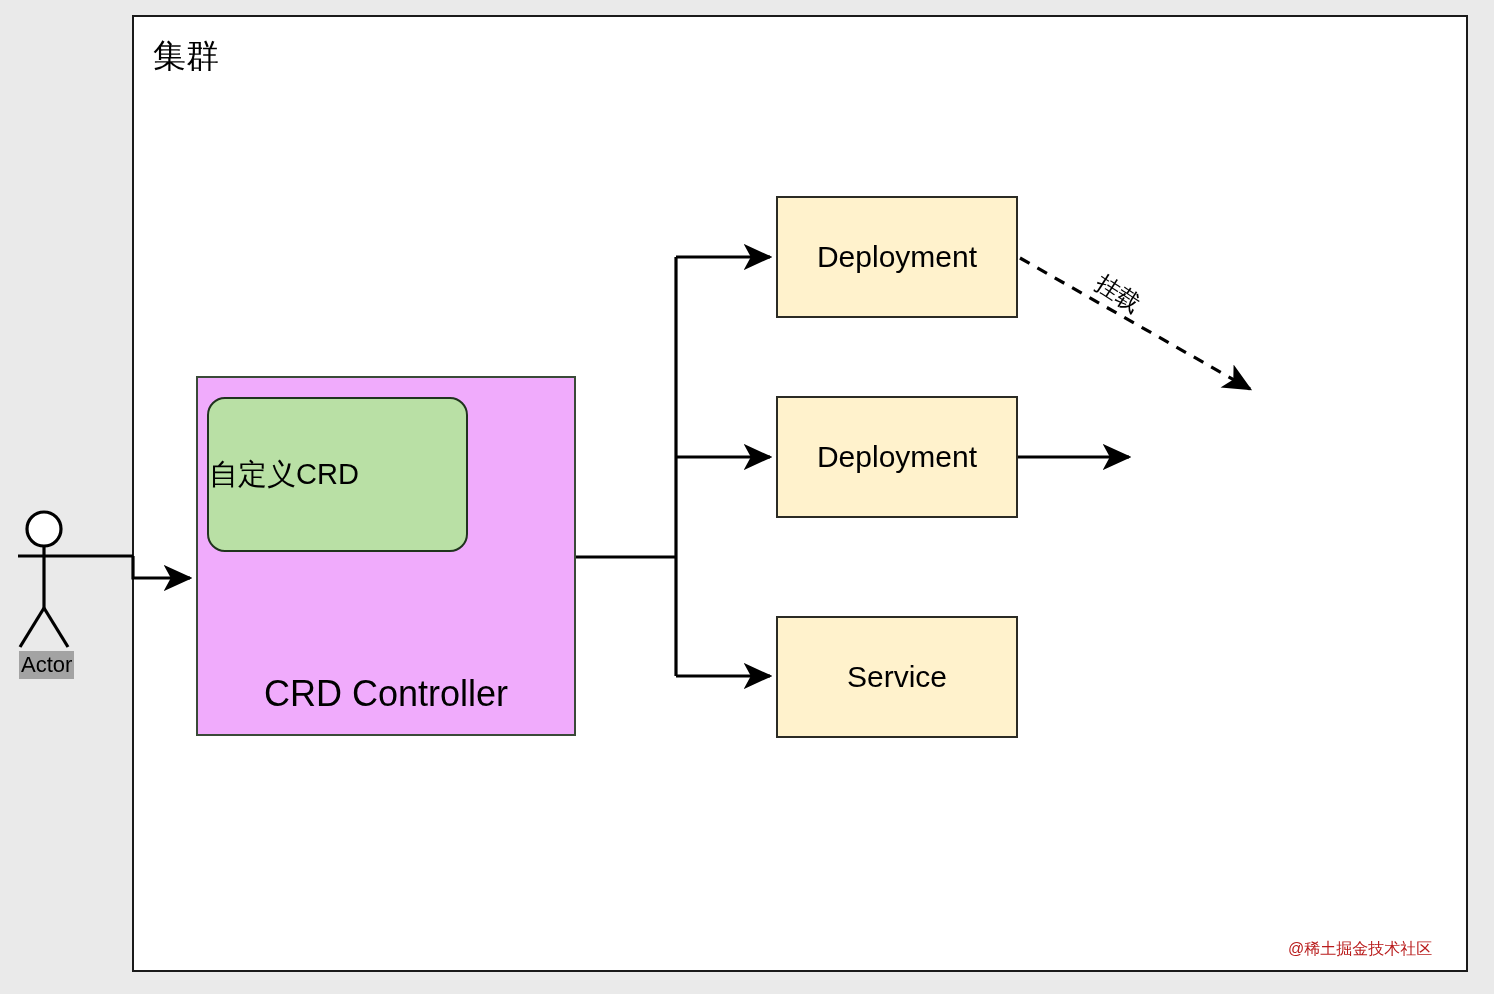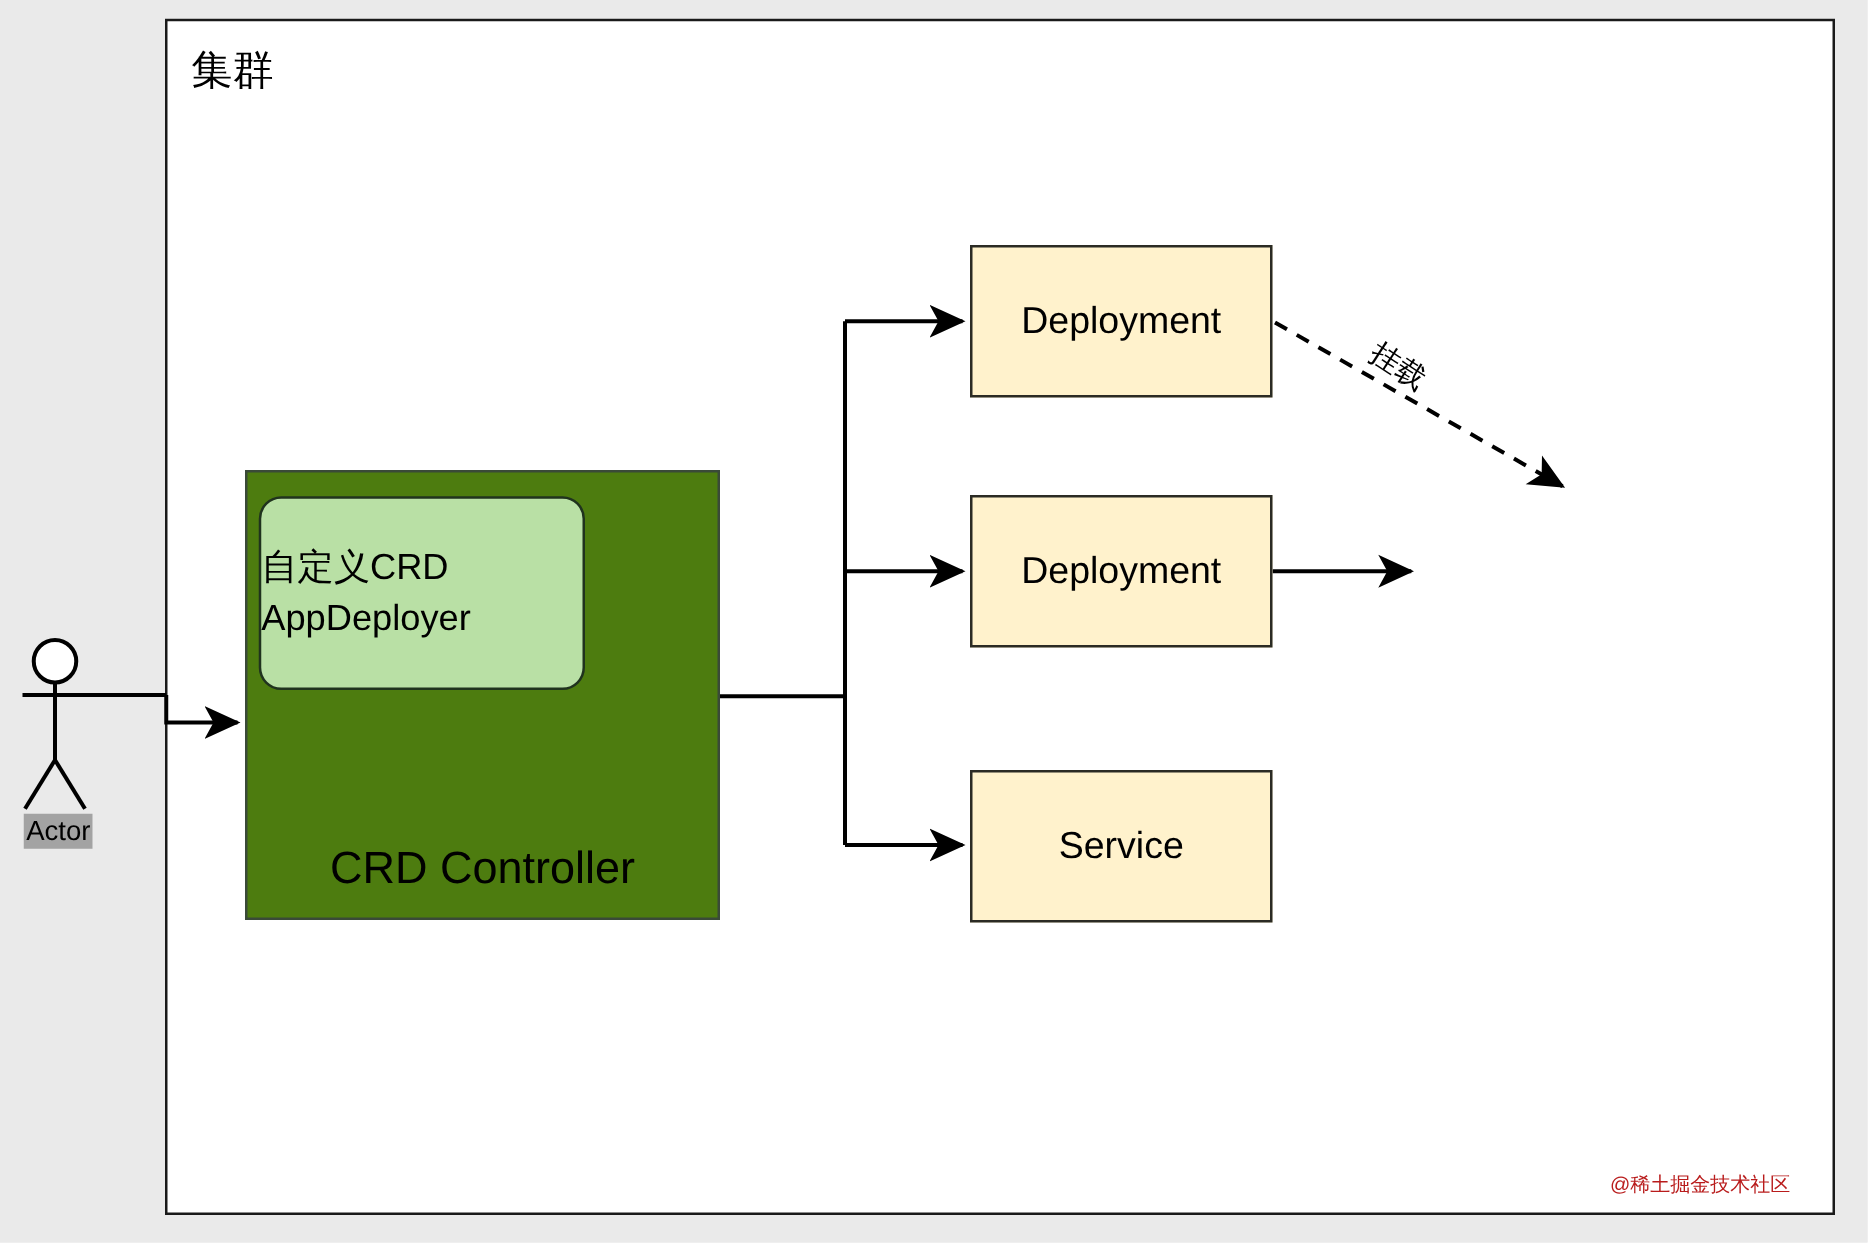--- a/index.html
+++ b/index.html
@@ -64,21 +64,21 @@
     white-space: nowrap;
   }
 
   
   .crd-controller {
     position: absolute;
     left: 196px;
     top: 376px;
     width: 380px;
     height: 360px;
-    background: #4d7c0f;
+    background: #f0abfc;
     border: 2px solid #3a4a38;
     box-sizing: border-box;
     padding-left: 44px;
   }
   .crd-controller-label {
     position: absolute;
     left: 0;
     right: 0;
     bottom: 18px;
     text-align: center;
@@ -207,21 +207,20 @@
       <path d="M 1020 258 L 1250 389" marker-end="url(#arrowDashed)"></path>
     </g>
   </svg>
 
   <div class="crd-controller">
     <div class="crd-controller-label">CRD Controller</div>
   </div>
 
   <div class="crd-inner">
     <div class="crd-inner-line">自定义CRD</div>
-    <div class="crd-inner-line">AppDeployer</div>
   </div>
 
   <div class="res-box box-configmap">
     <span>Deployment</span>
   </div>
   <div class="res-box box-service">
     <span>Service</span>
   </div>
   <div class="res-box box-deployment">
     <span>Deployment</span>

